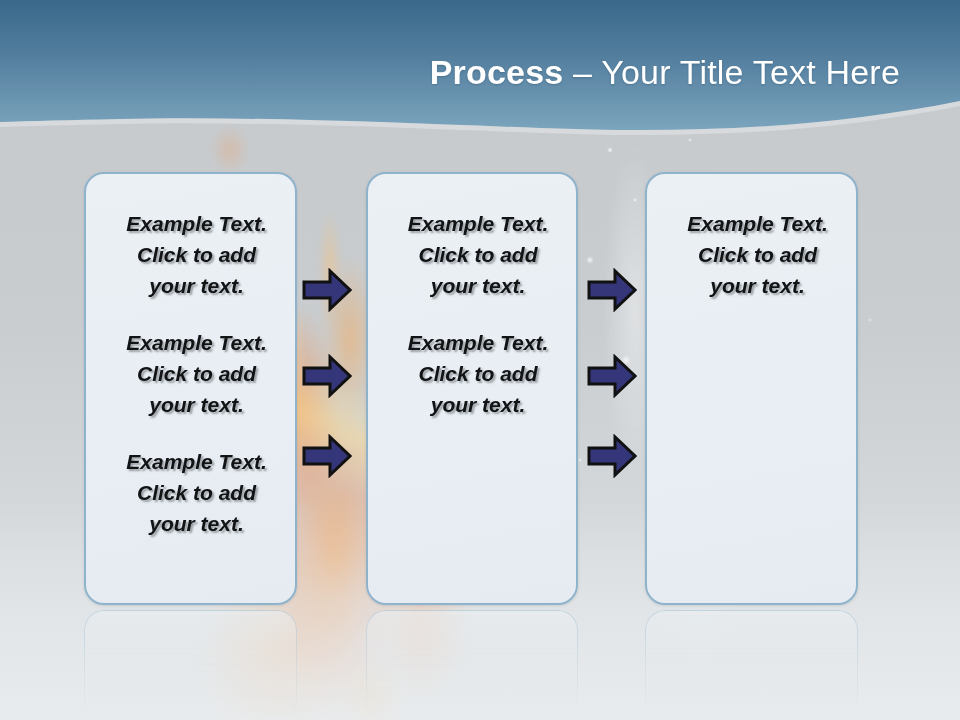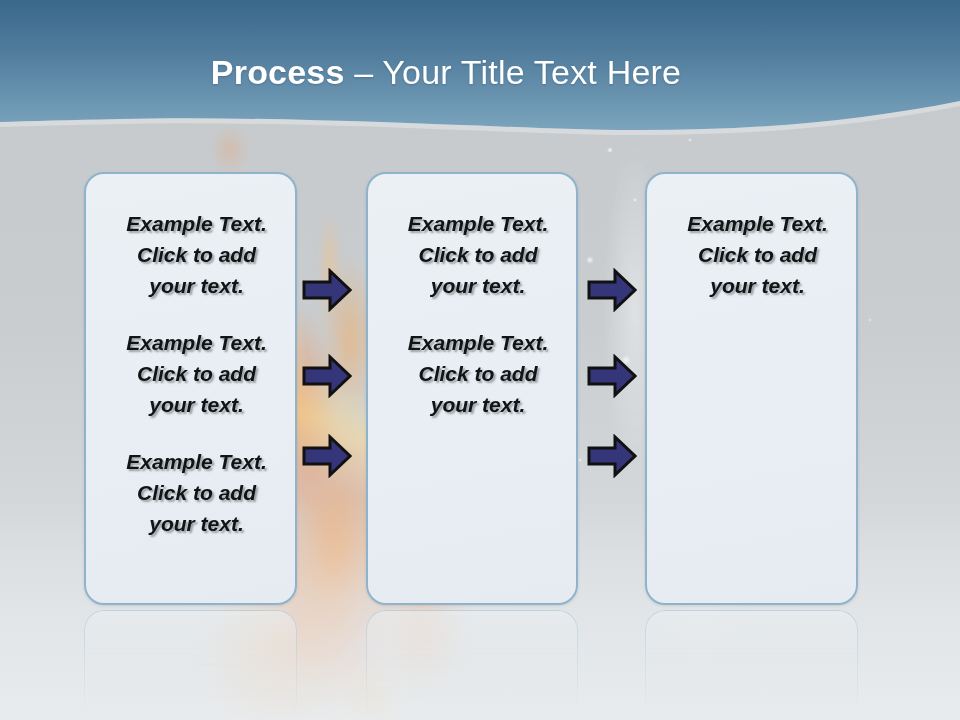--- a/index.html
+++ b/index.html
@@ -86,23 +86,23 @@
   
   .header-band {
     position: absolute;
     left: 0; top: 0;
     width: 960px; height: 150px;
   }
   .header-band svg { display: block; }
 
   .slide-title {
     position: absolute;
-    left: 2px; top: 52px;
+    left: 12px; top: 52px;
     width: 888px;
-    text-align: center;
+    text-align: right;
     color: #ffffff;
     font-size: 34px;
     line-height: 40px;
     letter-spacing: .2px;
     white-space: pre;
     text-shadow: 0 1px 2px rgba(20,50,70,.25);
   }
   .slide-title .strong { font-weight: bold; }
   .slide-title .light  { font-weight: normal; }
 

